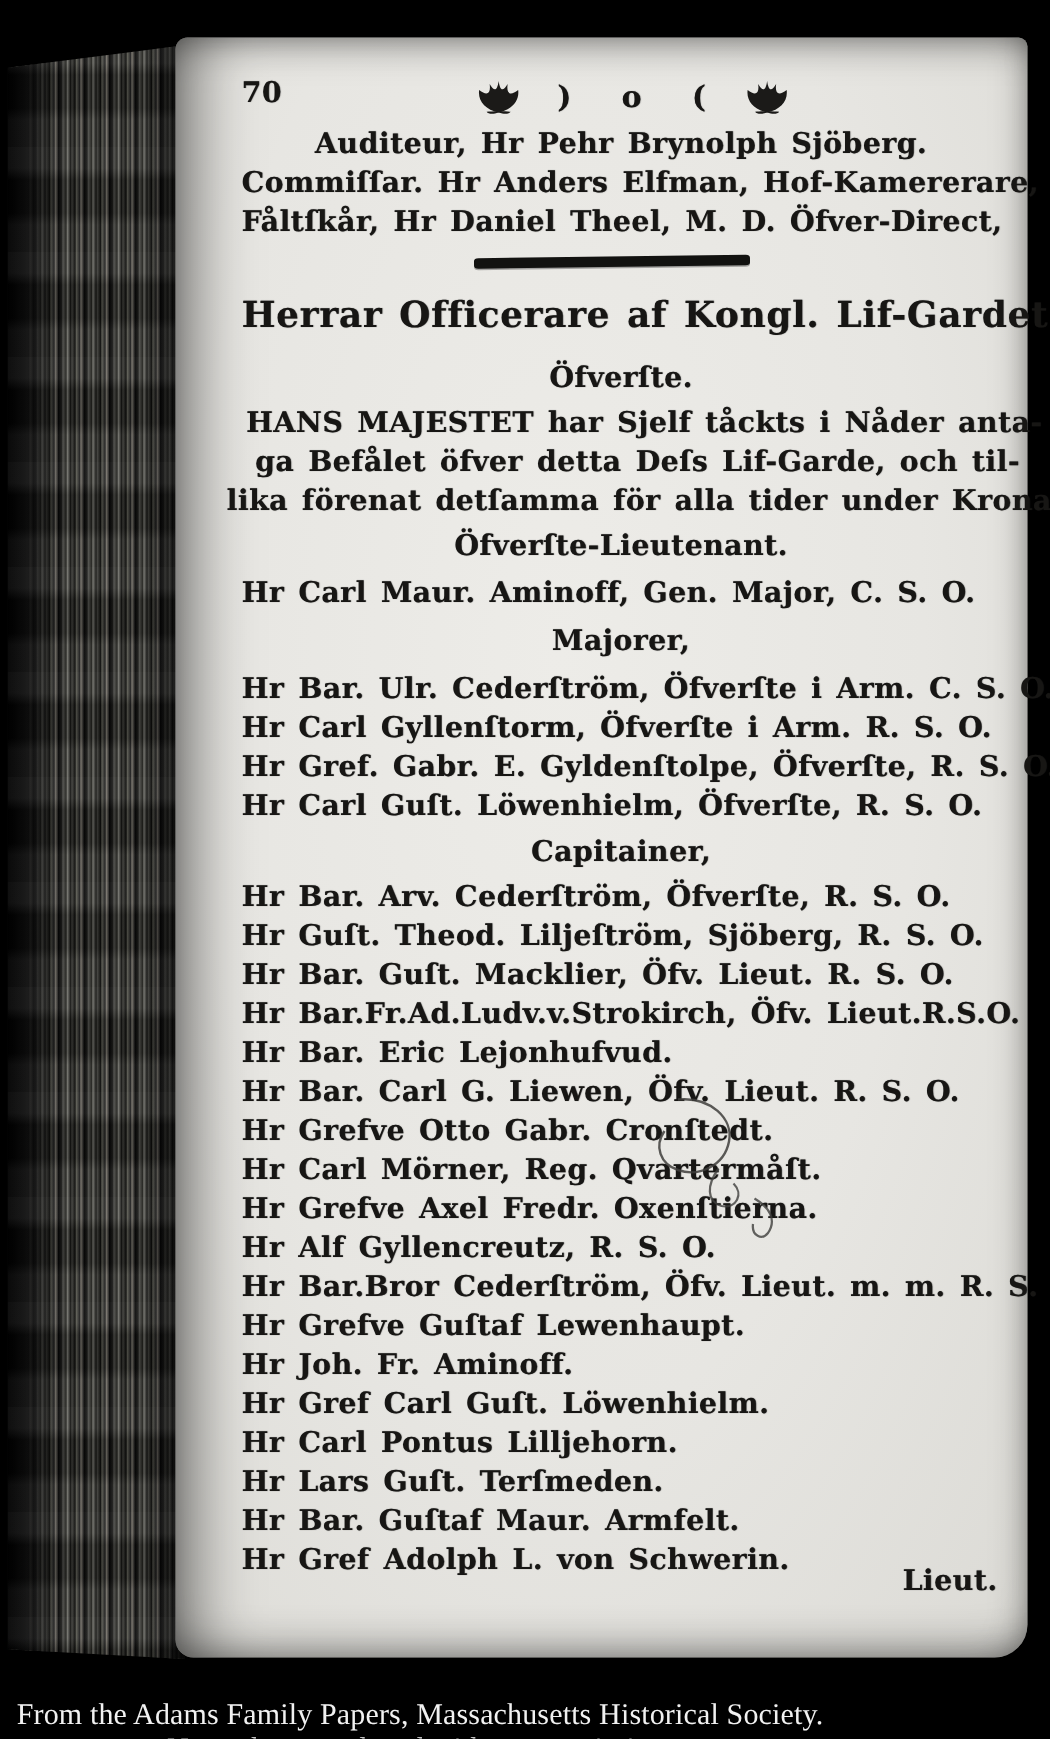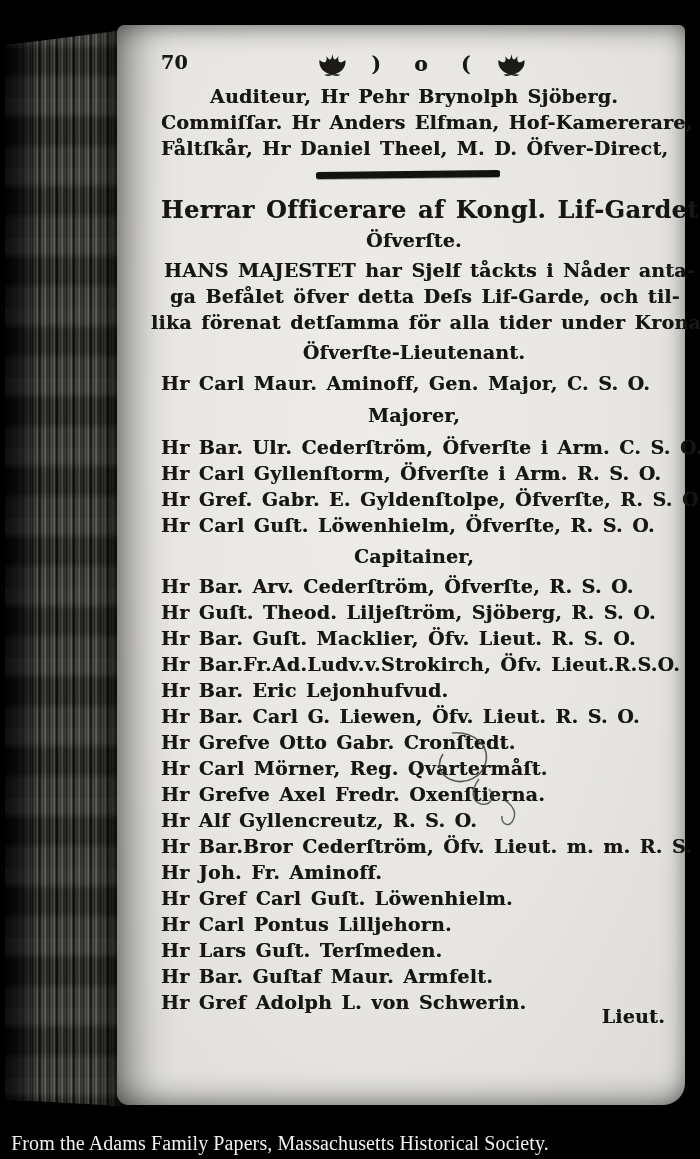--- a/index.html
+++ b/index.html
@@ -69,21 +69,21 @@
     transform: rotate(-0.7deg);
     box-shadow: 0 1px 0 rgba(0,0,0,0.3);
   }
 
   #main-title {
     height: 32px; line-height: 30px; text-align: right;
     font-size: 24px; letter-spacing: 0.4px; white-space: nowrap;
   }
 
   .sec-heading { height: 26px; line-height: 26px; text-align: center; white-space: nowrap; }
-  .sec-0 .sec-heading { margin-top: 0; }
+  .sec-0 .sec-heading { margin-top: 12px; }
   .sec-0 .para        { margin-top: 4px; }
   .sec-1 .sec-heading { margin-top: 4px; }
   .sec-1 .entries     { margin-top: 5px; }
   .sec-2 .sec-heading { margin-top: 6px; }
   .sec-2 .entries     { margin-top: 6px; }
   .sec-3 .sec-heading { margin-top: 5px; }
   .sec-3 .entries     { margin-top: 4px; }
 
   .para .line:nth-child(1) { padding-left: 3px; }
   .para .line:nth-child(2) { padding-left: 9px; }
@@ -177,20 +177,21 @@
               <div class="line">Hr Guſt. Theod. Liljeſtröm, Sjöberg, R. S. O.</div>
               <div class="line">Hr Bar. Guſt. Macklier, Öfv. Lieut. R. S. O.</div>
               <div class="line">Hr Bar.Fr.Ad.Ludv.v.Strokirch, Öfv. Lieut.R.S.O.</div>
               <div class="line">Hr Bar. Eric Lejonhufvud.</div>
               <div class="line">Hr Bar. Carl G. Liewen, Öfv. Lieut. R. S. O.</div>
               <div class="line">Hr Grefve Otto Gabr. Cronſtedt.</div>
               <div class="line">Hr Carl Mörner, Reg. Qvartermåſt.</div>
               <div class="line">Hr Grefve Axel Fredr. Oxenſtierna.</div>
               <div class="line">Hr Alf Gyllencreutz, R. S. O.</div>
               <div class="line">Hr Bar.Bror Cederſtröm, Öfv. Lieut. m. m. R. S. O.</div>
+              <div class="line">Hr Grefve Guſtaf Lewenhaupt.</div>
               <div class="line">Hr Joh. Fr. Aminoff.</div>
               <div class="line">Hr Gref Carl Guſt. Löwenhielm.</div>
               <div class="line">Hr Carl Pontus Lilljehorn.</div>
               <div class="line">Hr Lars Guſt. Terſmeden.</div>
               <div class="line">Hr Bar. Guſtaf Maur. Armfelt.</div>
               <div class="line">Hr Gref Adolph L. von Schwerin.</div>
             </div>
           </div>
         </div>
 

